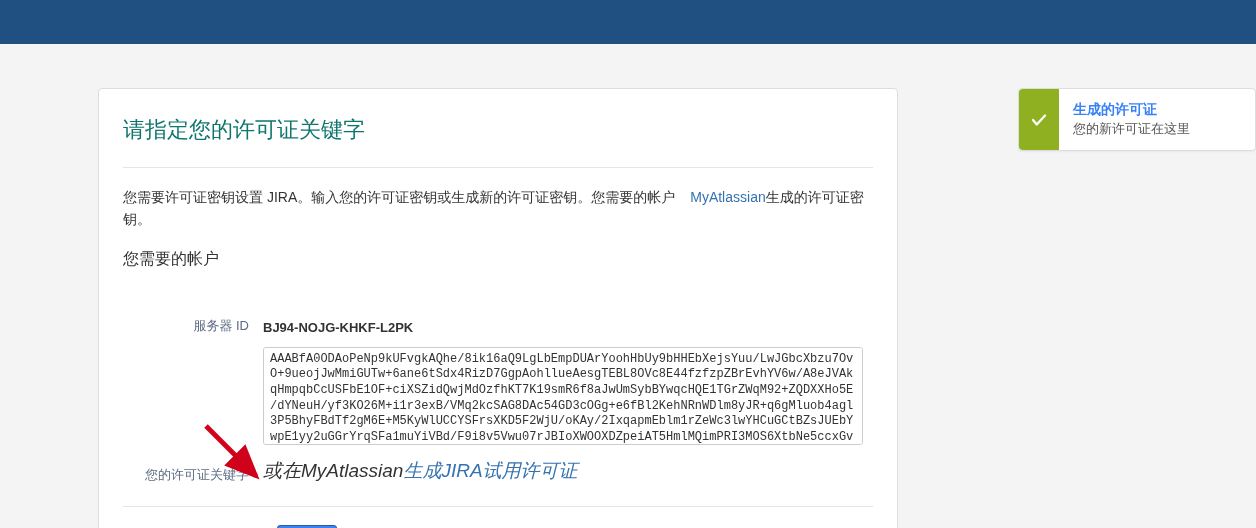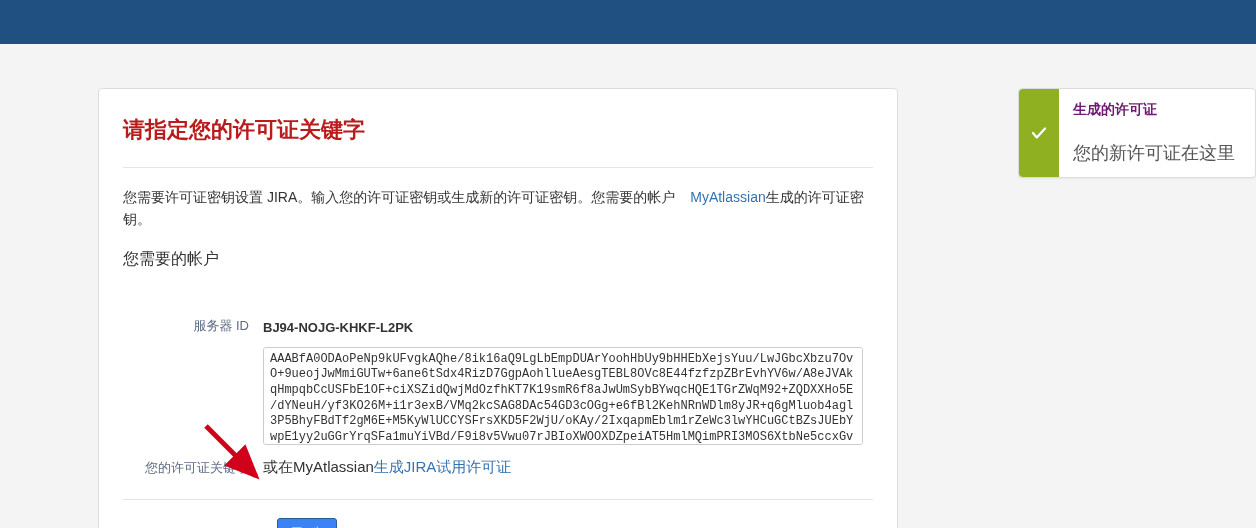--- a/index.html
+++ b/index.html
@@ -21,22 +21,22 @@
       left: 98px;
       top: 88px;
       width: 800px;
       background: #fff;
       border: 1px solid #ddd;
       border-radius: 4px;
       padding: 26px 24px 26px 24px;
     }
     .main-title {
       font-size: 22px;
-      font-weight: 700;
-      color: #b91c1c;
+      font-weight: 400;
+      color: #0f766e;
       margin-bottom: 22px;
     }
     .divider {
       border: none;
       border-top: 1px solid #e5e5e5;
       margin: 0 0 18px 0;
     }
     .desc {
       font-size: 14px;
       color: #333;
@@ -74,23 +74,24 @@
       border: 1px solid #ccc;
       border-radius: 3px;
       font-family: "Courier New", monospace;
       font-size: 12px;
       padding: 4px 6px;
       line-height: 1.3;
       resize: none;
       color: #333;
     }
     .alt-link {
-      font-size: 15px;
+      font-size: 19px;
       color: #333;
       margin-top: 10px;
+      font-style: italic;
     }
     .alt-link a { color: #3572b0; text-decoration: none; }
     .bottom-divider {
       border: none;
       border-top: 1px solid #e5e5e5;
       margin: 22px 0 18px 0;
     }
     .button-row { padding-left: 154px; }
     .next-btn {
       background: #3b82f6;
@@ -122,25 +123,25 @@
       border-radius: 4px 0 0 4px;
     }
     .toast-icon svg { width: 18px; height: 18px; }
     .toast-body {
       padding: 12px 14px;
       flex: 1;
     }
     .toast-title {
       font-size: 14px;
       font-weight: bold;
-      color: #701a75;
-      margin-bottom: 22px;
+      color: #3b82f6;
+      margin-bottom: 1px;
     }
     .toast-msg {
-      font-size: 18px;
+      font-size: 13px;
       color: #555;
     }
     .arrow {
       position: absolute;
       left: 198px;
       top: 418px;
       pointer-events: none;
     }
   </style>
 </head>

